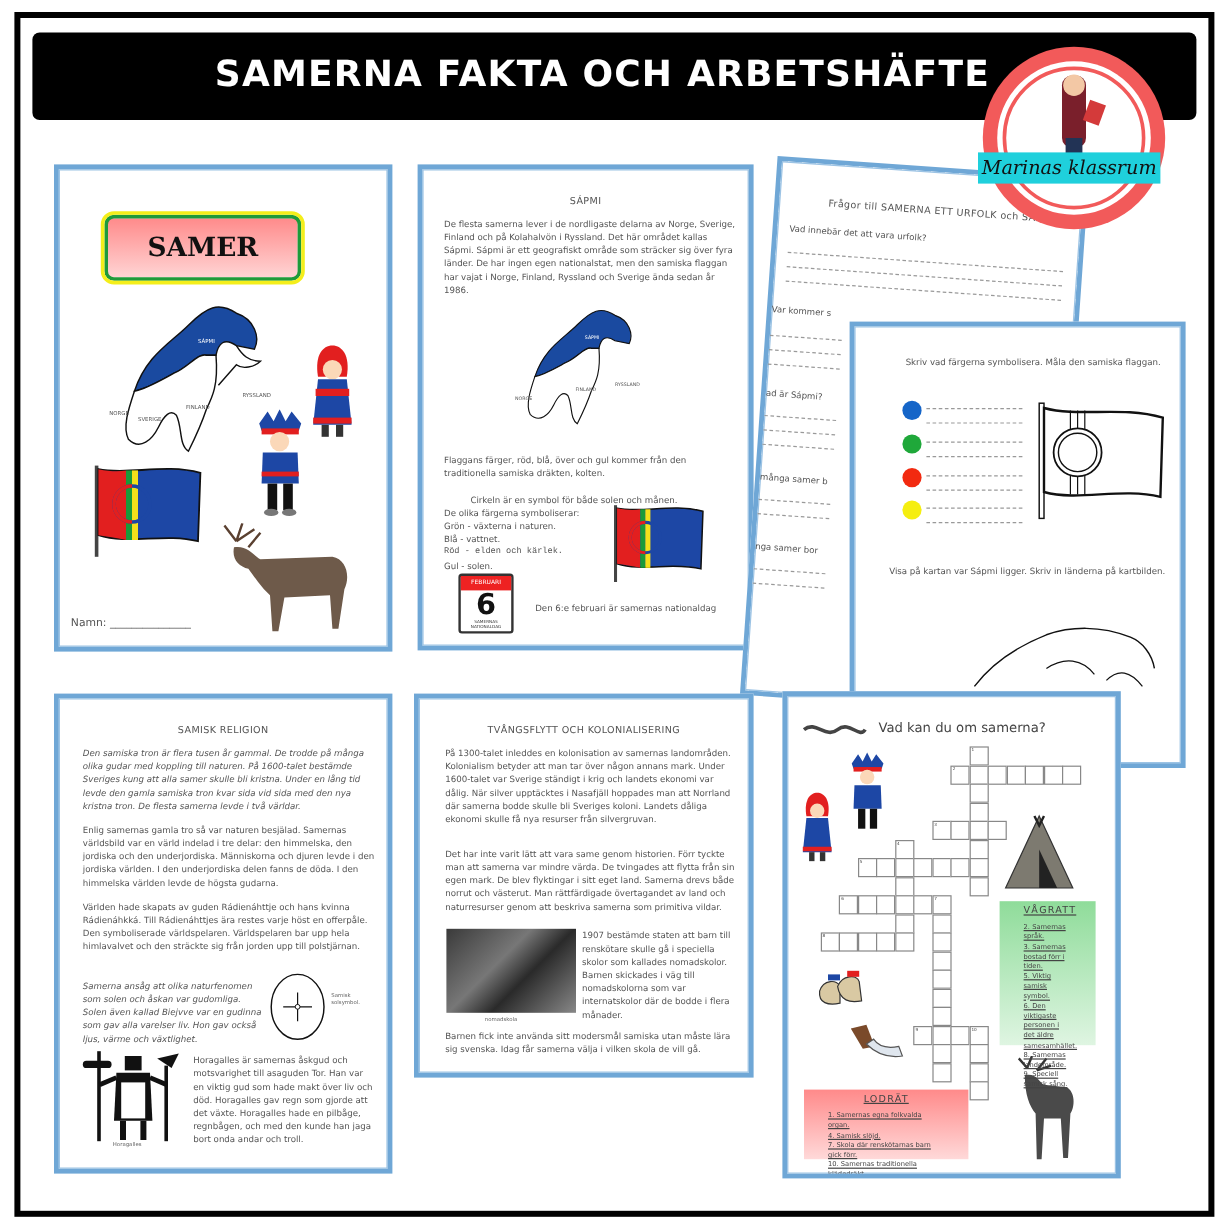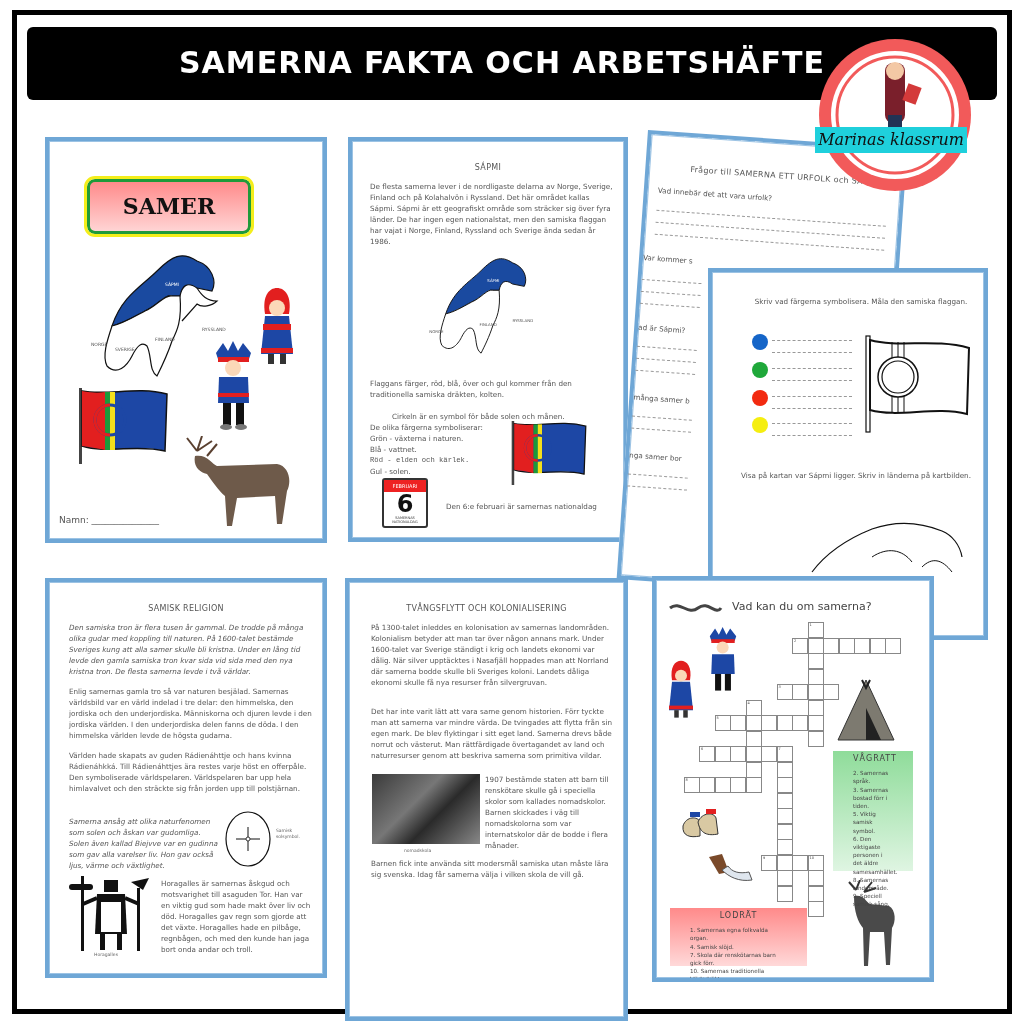--- a/index.html
+++ b/index.html
@@ -26,21 +26,21 @@
   .calendar { position:absolute; width:46px; height:50px; border:2px solid #333; border-radius:3px; background:#fff; }
   .calendar .head { height:12px; background:#e22; color:#fff; font-size:5px; text-align:center; line-height:12px; }
   .calendar .num { font-size:24px; font-weight:bold; text-align:center; line-height:24px; color:#111; }
   .calendar .sub { font-size:3.5px; text-align:center; color:#333; }
 
   .dash-line { border-bottom: 1px dashed #999; height: 1px; }
 
   .dot { position:absolute; width: 16px; height:16px; border-radius:50%; }
 
   .cw-cell { position:absolute; width:16px; height:16px; border:1px solid #888; background:#fff; }
-  .clue-box { position:absolute; font-family: "DejaVu Sans", sans-serif; font-size: 5.6px; line-height: 8.2px; color:#444; padding: 4px 20px; }
+  .clue-box { position:absolute; font-family: "DejaVu Sans", sans-serif; font-size: 5.6px; line-height: 8.2px; color:#444; padding: 4px 20px; text-decoration: underline; }
   .clue-box .h { text-align:center; font-size: 8px; margin-bottom: 6px; letter-spacing: 1px; }
 </style>
 </head>
 <body>
 
 <div class="frame"></div>
 
 <div class="banner">
   <div class="banner-title">SAMERNA FAKTA OCH ARBETSHÄFTE</div>
 </div>
@@ -216,21 +216,21 @@
     <rect x="34" y="28" width="20" height="30" fill="#fff"></rect>
     <line x1="16" y1="30" x2="30" y2="24" stroke="#111" stroke-width="4"></line>
     <line x1="58" y1="24" x2="72" y2="30" stroke="#111" stroke-width="4"></line>
     <rect x="33" y="60" width="5" height="16" fill="#111"></rect>
       <rect x="50" y="60" width="5" height="16" fill="#111"></rect>
   </svg>
   <div style="position:absolute;left:45px;top:370px;font-size:4.5px;color:#666;">Horagalles</div>
   <div class="txt" style="position:absolute;left:112px;top:296px;width:150px;">Horagalles är samernas åskgud och motsvarighet till asaguden Tor. Han var en viktig gud som hade makt över liv och död. Horagalles gav regn som gjorde att det växte. Horagalles hade en pilbåge, regnbågen, och med den kunde han jaga bort onda andar och troll.</div>
 </div>
 
-<div class="page" style="left:345px;top:578px;width:283px;height:443px;">
+<div class="page" style="left:345px;top:578px;width:283px;height:320px;">
   <div class="ttl" style="position:absolute;left:0;right:0;top:22px;">TVÅNGSFLYTT OCH KOLONIALISERING</div>
   <div class="txt" style="position:absolute;left:22px;top:40px;width:245px;">På 1300-talet inleddes en kolonisation av samernas landområden. Kolonialism betyder att man tar över någon annans mark. Under 1600-talet var Sverige ständigt i krig och landets ekonomi var dålig. När silver upptäcktes i Nasafjäll hoppades man att Norrland där samerna bodde skulle bli Sveriges koloni. Landets dåliga ekonomi skulle få nya resurser från silvergruvan.</div>
   <div class="txt" style="position:absolute;left:22px;top:124px;width:245px;">Det har inte varit lätt att vara same genom historien. Förr tyckte man att samerna var mindre värda. De tvingades att flytta från sin egen mark. De blev flyktingar i sitt eget land. Samerna drevs både norrut och västerut. Man rättfärdigade övertagandet av land och naturresurser genom att beskriva samerna som primitiva vildar.</div>
   <div style="position:absolute;left:23px;top:192px;width:108px;height:70px;background:linear-gradient(135deg,#3a3a3a,#777 40%,#2a2a2a 60%,#888);"></div>
   <div style="position:absolute;left:55px;top:266px;font-size:4.5px;color:#666;">nomadskola</div>
   <div class="txt" style="position:absolute;left:136px;top:192px;width:125px;">1907 bestämde staten att barn till renskötare skulle gå i speciella skolor som kallades nomadskolor. Barnen skickades i väg till nomadskolorna som var internatskolor där de bodde i flera månader.</div>
   <div class="txt" style="position:absolute;left:22px;top:276px;width:245px;">Barnen fick inte använda sitt modersmål samiska utan måste lära sig svenska. Idag får samerna välja i vilken skola de vill gå.</div>
 </div>
 
 <div class="page" style="left:652px;top:576px;width:282px;height:406px;">

